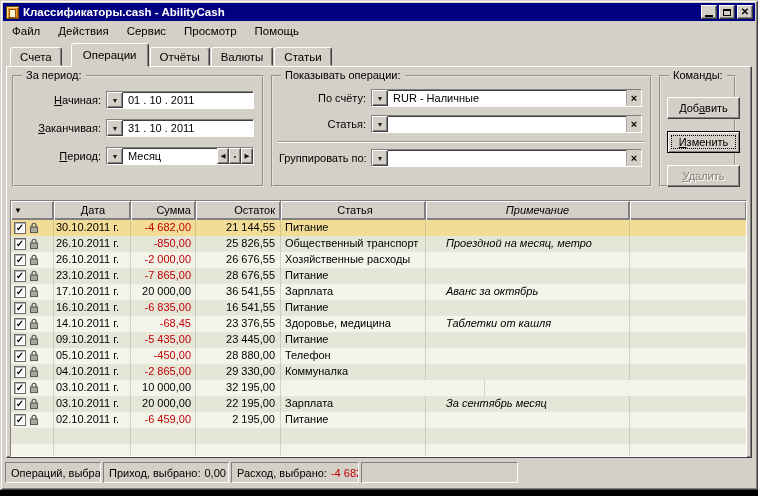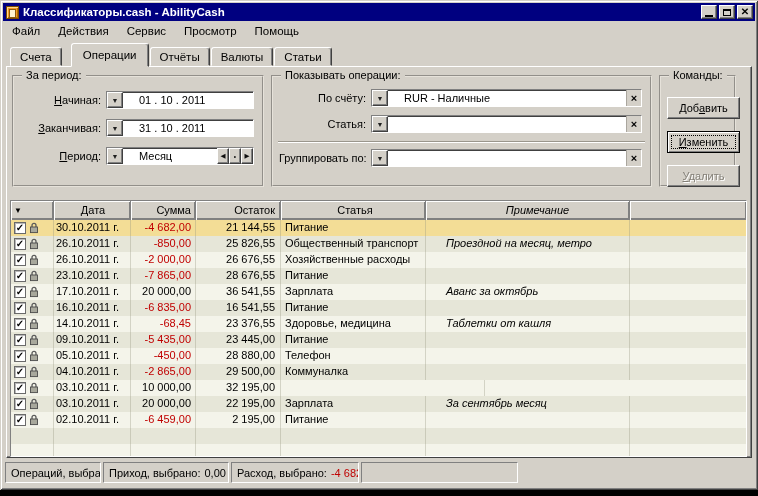--- a/index.html
+++ b/index.html
@@ -50,21 +50,21 @@
   .flabel { text-align:right; padding-right:5px; font-size:11px; white-space:nowrap; }
   .gb-period .flabel { width:86px; }
   .gb-show .flabel { width:92px; }
   .accel { text-decoration:underline; }
 
   .combo { flex:1; height:18px; display:flex; align-items:stretch; background:#fff;
     border:1px solid; border-color:#808080 #fff #fff #808080; box-shadow: inset 1px 1px 0 #404040; }
   .drop-btn { width:16px; background:#d4d0c8; border:1px solid; border-color:#fff #404040 #404040 #fff;
     box-shadow: inset -1px -1px 0 #808080; display:flex; align-items:center; justify-content:center;
     font-size:7px; color:#202020; }
-  .combo-val { flex:1; font-size:11px; line-height:16px; padding-left:16px; white-space:nowrap; overflow:hidden; color:#000; }
+  .combo-val { flex:1; font-size:11px; line-height:16px; padding-left:5px; white-space:nowrap; overflow:hidden; color:#000; }
   .clear-btn { width:15px; background:#d4d0c8; border-left:1px solid #aaa69e; display:flex; align-items:center; justify-content:center;
     font-size:11px; font-weight:bold; color:#000; }
   .spinners { display:flex; align-items:stretch; }
   .spin-btn { width:12px; background:#d4d0c8; border:1px solid; border-color:#fff #404040 #404040 #fff;
     box-shadow: inset -1px -1px 0 #808080; display:flex; align-items:center; justify-content:center;
     font-size:6.5px; color:#101010; }
   .hsep { position:absolute; left:5px; right:5px; top:64px; height:2px; border-top:1px solid #9a968c; border-bottom:1px solid #fff; }
 
   .btn { position:absolute; left:6px; width:73px; height:22px; background:#d4d0c8; font-size:11px;
     border:1px solid; border-color:#fff #404040 #404040 #fff; box-shadow: inset -1px -1px 0 #808080;
@@ -395,21 +395,21 @@
             <div class="trow dark">
               <div class="td c0">
                 <span class="cb">✓</span>
                 <svg class="lock" width="10" height="12" viewBox="0 0 10 12">
                   <path d="M3 5.2 V3.4 a2 2 0 0 1 4 0 V5.2" fill="none" stroke="#5a5a5a" stroke-width="1.3"></path>
                   <rect x="1.5" y="5" width="7" height="5.6" fill="#a8a89c" stroke="#4a4a4a" stroke-width="0.9"></rect>
                 </svg>
               </div>
               <div class="td c1">04.10.2011 г.</div>
               <div class="td c2 neg">-2 865,00</div>
-              <div class="td c3">29 500,00</div>
+              <div class="td c3">29 330,00</div>
               <div class="td c4">Коммуналка</div>
               <div class="td c5"></div>
               <div class="td c6"></div>
             </div>
             <div class="trow">
               <div class="td c0">
                 <span class="cb">✓</span>
                 <svg class="lock" width="10" height="12" viewBox="0 0 10 12">
                   <path d="M3 5.2 V3.4 a2 2 0 0 1 4 0 V5.2" fill="none" stroke="#5a5a5a" stroke-width="1.3"></path>
                   <rect x="1.5" y="5" width="7" height="5.6" fill="#a8a89c" stroke="#4a4a4a" stroke-width="0.9"></rect>

